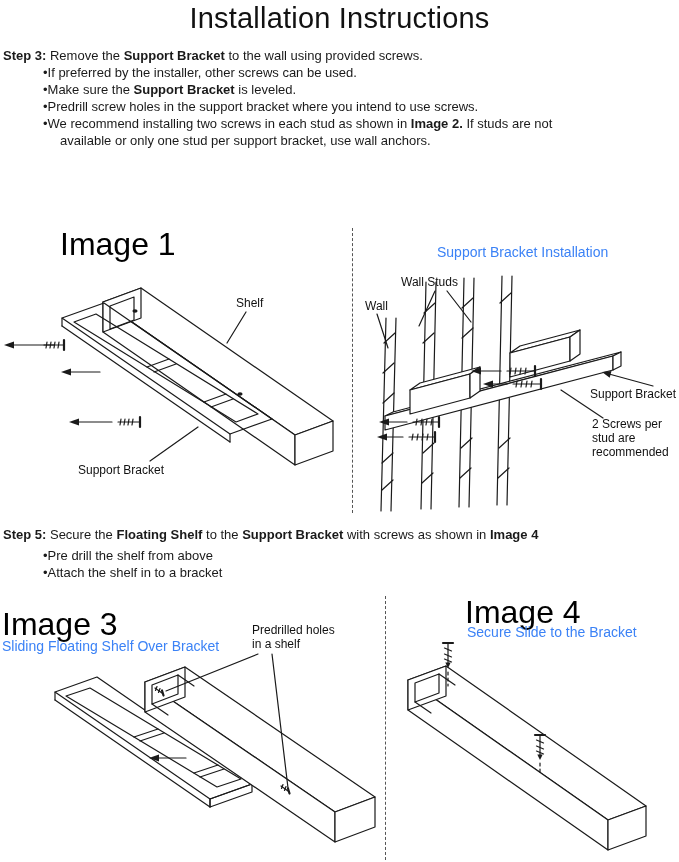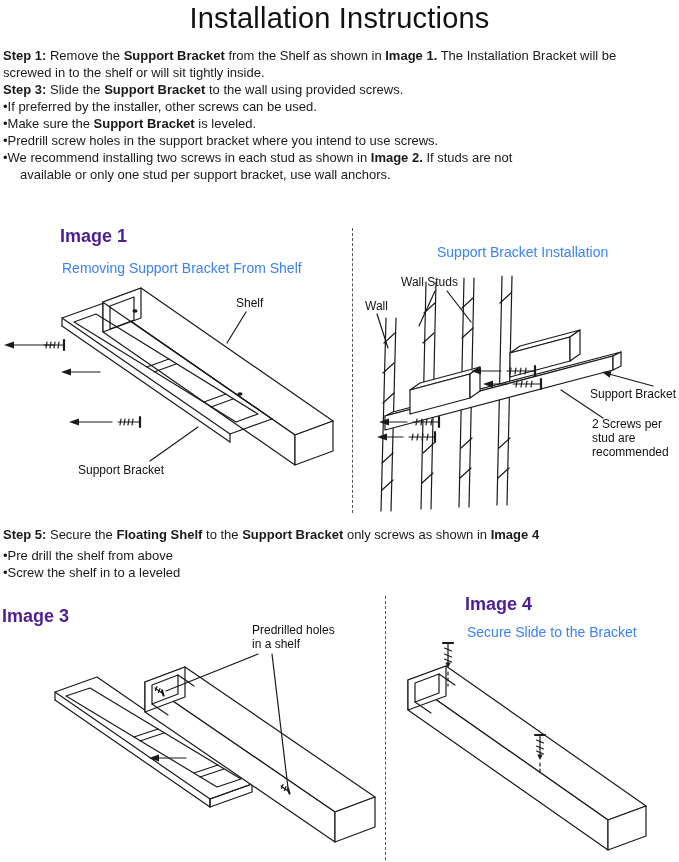--- a/index.html
+++ b/index.html
@@ -5,50 +5,48 @@
   * { margin:0; padding:0; box-sizing:border-box; }
   html,body { background:#fff; }
   body { width:679px; height:862px; font-family:"Liberation Sans",sans-serif; color:#1a1a1a; }
   .page { position:relative; width:679px; height:862px; background:#fff; overflow:hidden;padding-left:20px; }
   .title { position:absolute; top:2px; left:0; width:100%; text-align:center;
            font-size:29px; font-weight:400; letter-spacing:.2px; color:#111; }
   .steps { position:absolute; font-size:13px; line-height:17px; color:#1a1a1a; }
   .steps-top { top:47px; left:3px; width:650px; }
   .steps-bottom { top:526px; left:3px; width:650px; }
   .step { margin:0; }
-  .bullet { padding-left:17px; text-indent:-17px; max-width:562px; }
+  .bullet { margin-left:40px; padding-left:17px; text-indent:-17px; max-width:562px; }
   .mt4 { margin-top:4px; }
   .b { font-weight:700; }
-  .fig-heading { position:absolute; font-size:18px; font-weight:700; color:#4c1d95; white-space:nowrap; }
+  .fig-heading { position:absolute; font-size:32px; font-weight:400; color:#000000; white-space:nowrap; }
   .fig-caption { position:absolute; font-size:14px; color:#3b82f6; white-space:nowrap; }
   .divider { position:absolute; width:0; border-left:1.5px dashed #555; }
   svg.diagram { position:absolute; overflow:visible; }
   g.ln { stroke:#1a1a1a; stroke-width:1.2; fill:none; stroke-linejoin:round; stroke-linecap:round; }
   .dk { fill:#1a1a1a; stroke:none; }
   .hd { stroke-width:2.2; }
   svg text { font-size:12px; fill:#111; stroke:none; font-family:"Liberation Sans",sans-serif; }
 </style>
 </head>
 <body>
 
 <div class="page">
 
   <h1 class="title">Installation Instructions</h1>
 
   <div class="steps steps-top">
-    <p class="step"><span class="b">Step 1:</span><span> Remove the </span><span class="b">Support Bracket</span><span> from the Shelf as shown in </span><span class="b">Image 1.</span><span> The Installation Bracket will be screwed in to the shelf or will sit tightly inside.</span></p>
-    <p class="step"><span class="b">Step 3:</span><span> Slide the </span><span class="b">Support Bracket</span><span> to the wall using provided screws.</span></p>
+    <p class="step"><span class="b">Step 3:</span><span> Remove the </span><span class="b">Support Bracket</span><span> to the wall using provided screws.</span></p>
     <p class="step bullet"><span>•If preferred by the installer, other screws can be used.</span></p>
     <p class="step bullet"><span>•Make sure the </span><span class="b">Support Bracket</span><span> is leveled.</span></p>
     <p class="step bullet"><span>•Predrill screw holes in the support bracket where you intend to use screws.</span></p>
     <p class="step bullet"><span>•We recommend installing two screws in each stud as shown in </span><span class="b">Image 2.</span><span> If studs are not available or only one stud per support bracket, use wall anchors.</span></p>
   </div>
 
   <div class="fig-heading" style="left:60px; top:226px;">Image 1</div>
-  <div class="fig-caption" style="left:62px; top:260px;">Removing Support Bracket From Shelf</div>
   <div class="fig-caption" style="left:437px; top:244px;">Support Bracket Installation</div>
 
   <div class="divider" style="left:352px; top:228px; height:285px;"></div>
 
   <svg class="diagram" style="left:0; top:278px;" width="350" height="238" viewBox="0 0 350 238">
     <g class="ln">
       <polygon points="103,24 141,10 333,143 295,157" fill="#fff"></polygon>
       <polygon points="103,24 295,157 295,187 103,54" fill="#fff"></polygon>
       <polygon points="295,157 333,143 333,173 295,187" fill="#fff"></polygon>
       <polygon points="103,24 141,10 141,40 103,54" fill="#fff"></polygon>
@@ -196,26 +194,27 @@
     </g>
     <text x="46" y="18">Wall Studs</text>
     <text x="10" y="42">Wall</text>
     <text x="235" y="130">Support Bracket</text>
     <text x="237" y="160">2 Screws per</text>
     <text x="237" y="174">stud are</text>
     <text x="237" y="188">recommended</text>
   </svg>
 
   <div class="steps steps-bottom">
-    <p class="step"><span class="b">Step 5:</span><span> Secure the </span><span class="b">Floating Shelf</span><span> to the </span><span class="b">Support Bracket</span><span> only screws as shown in </span><span class="b">Image 4</span></p>
+    <p class="step"><span class="b">Step 5:</span><span> Secure the </span><span class="b">Floating Shelf</span><span> to the </span><span class="b">Support Bracket</span><span> with screws as shown in </span><span class="b">Image 4</span></p>
     <p class="step bullet mt4"><span>•Pre drill the shelf from above</span></p>
-    <p class="step bullet"><span>•Screw the shelf in to a leveled</span></p>
+    <p class="step bullet"><span>•Attach the shelf in to a bracket</span></p>
   </div>
 
   <div class="fig-heading" style="left:2px; top:606px;">Image 3</div>
+  <div class="fig-caption" style="left:2px; top:638px;">Sliding Floating Shelf Over Bracket</div>
   <div class="fig-heading" style="left:465px; top:594px;">Image 4</div>
   <div class="fig-caption" style="left:467px; top:624px;">Secure Slide to the Bracket</div>
 
   <div class="divider" style="left:385px; top:596px; height:264px;"></div>
 
   <svg class="diagram" style="left:0; top:618px;" width="385" height="244" viewBox="0 0 385 244">
     <g class="ln">
       <polygon points="55,74 97,59 252,166 210,181"></polygon>
       <polygon points="66,78 90,70 241,161 217,169"></polygon>
       <line x1="134" y1="119" x2="158" y2="111"></line>

